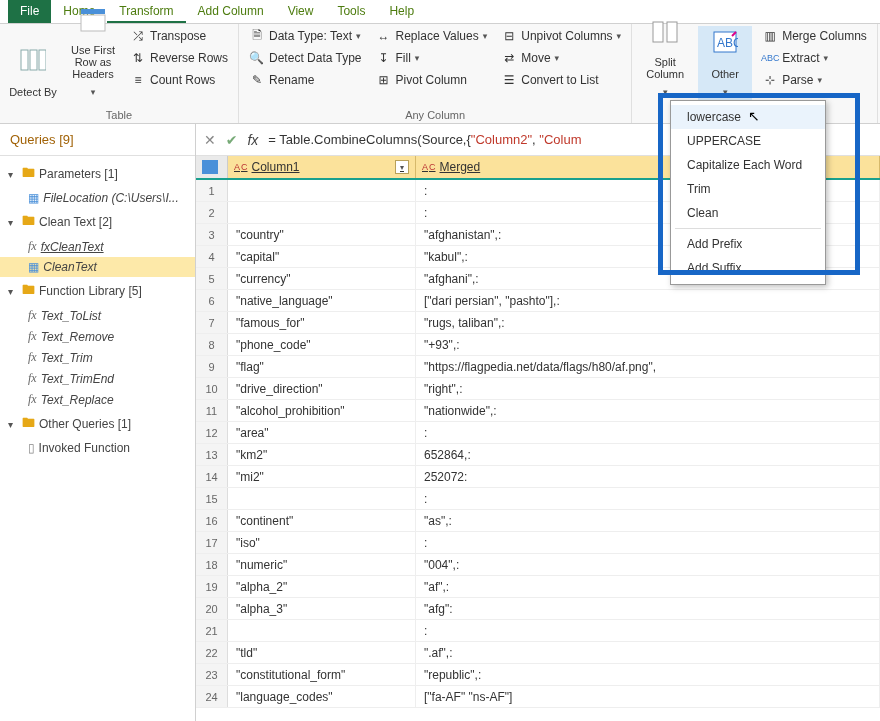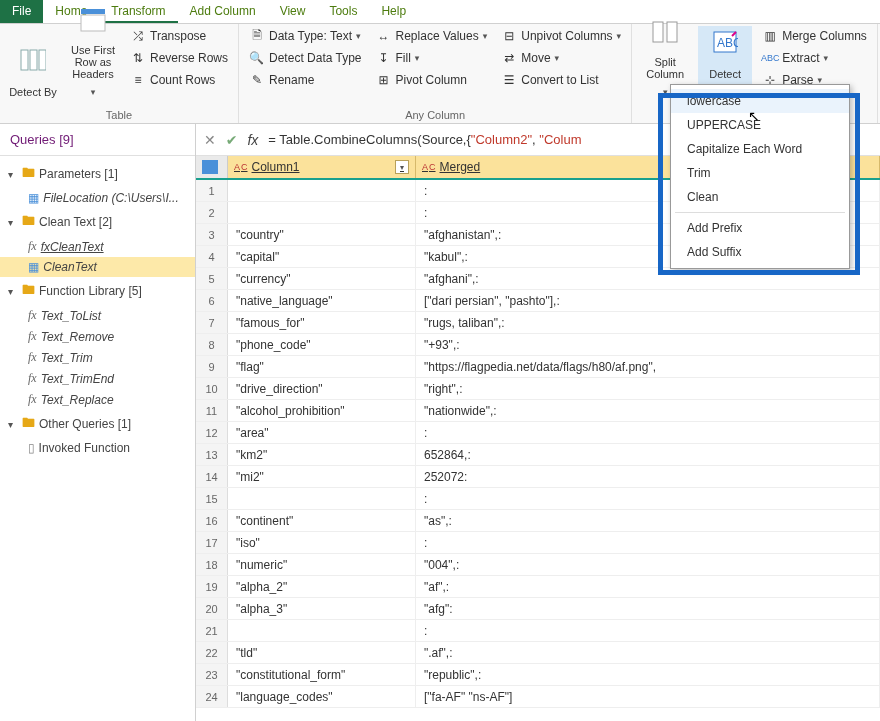--- a/index.html
+++ b/index.html
@@ -1,39 +1,39 @@
 <!DOCTYPE html>
 <html><head>
 <meta charset="utf-8">
 <style>
 * { margin:0; padding:0; box-sizing:border-box; font-family:"Segoe UI",Arial,sans-serif; }
 body { background:#f3f3f3; width:880px; height:721px; overflow:hidden; position:relative; font-size:12px; color:#333; }
 
 
-.menubar { display:flex; height:24px; background:#fff; border-bottom:1px solid #d0d0d0; }
+.menubar { display:flex; height:24px; background:#fff; border-bottom:1px solid #d0d0d0;padding-left:8px; }
 .menubar .tab { padding:4px 12px; cursor:pointer; color:#4d7c0f; }
 .menubar .file { background:#1e7145; color:#fff; }
 .menubar .active { border-bottom:2px solid #1e7145; }
 
 
 .ribbon { display:flex; background:#f8f8f8; border-bottom:1px solid #d0d0d0; height:100px; }
 .rgroup { display:flex; flex-direction:column; border-right:1px solid #e0e0e0; padding:2px 6px 0 6px; }
 .rgroup .body { display:flex; flex:1; align-items:flex-start; gap:6px; }
 .rgroup .caption { text-align:center; color:#666; font-size:11px; padding:2px 0; }
 .bigbtn { display:flex; flex-direction:column; align-items:center; justify-content:flex-end; width:54px; height:74px; padding:2px; cursor:pointer; text-align:center; font-size:11px; line-height:1.1;gap:8px; }
 .bigbtn .ico { width:28px; height:28px; margin-bottom:4px; display:flex; align-items:center; justify-content:center; font-size:20px; }
 .btnstack { display:flex; flex-direction:column; gap:2px; }
 .smallbtn { display:flex; align-items:center; height:20px; padding:0 4px; gap:4px; cursor:pointer; font-size:12px; white-space:nowrap; }
 .smallbtn .si { width:16px; height:16px; display:inline-flex; align-items:center; justify-content:center; font-size:12px; }
 .drop::after { content:" ▾"; font-size:9px; color:#555; }
 
 
 .main { display:flex; height:calc(721px - 124px); }
 .queries { width:196px; background:#fff; border-right:1px solid #d0d0d0; }
-.queries .hdr { padding:8px 10px; border-bottom:1px solid #e0e0e0; color:#701a75; font-size:13px; }
+.queries .hdr { padding:8px 10px; border-bottom:1px solid #e0e0e0; color:#a16207; font-size:13px; }
 .tree { padding:4px 0; }
 .tree .folder { display:flex; align-items:center; gap:4px; padding:3px 4px 3px 8px; color:#444; font-size:12px; }
 .tree .item { display:flex; align-items:center; gap:4px; padding:3px 4px 3px 28px; color:#444; font-size:12px; cursor:pointer; white-space:nowrap; overflow:hidden; text-overflow:ellipsis; }
 .tree .item.sel { background:#fde9a9; }
 .tri { color:#555; font-size:10px; display:inline-block; width:10px; }
 .foldico { color:#e6a817; font-size:13px; }
 .fx { font-style:italic; color:#666; font-family:Georgia,serif; }
 .tbl { color:#4a90d9; font-size:12px; }
 
 
@@ -58,21 +58,21 @@
 .abc::after { content:"C"; font-size:9px; margin-left:1px; }
 .colfilter { margin-left:auto; width:14px; height:14px; border:1px solid #b8a05a; background:#fff; display:flex; align-items:center; justify-content:center; font-size:8px; color:#555; cursor:pointer; }
 
 .grow { display:flex; border-bottom:1px solid #eee; height:22px; align-items:stretch; }
 .grow .rn { width:32px; text-align:center; color:#666; background:#f4f4f4; border-right:1px solid #ddd; font-size:11px; display:flex; align-items:center; justify-content:center; }
 .grow .cell { padding:0 8px; display:flex; align-items:center; font-size:12px; color:#333; border-right:1px solid #eee; overflow:hidden; white-space:nowrap; }
 .grow .c1 { width:188px; }
 .grow .c2 { flex:1; }
 
 
-.formatmenu { position:absolute; top:84px; left:670px; width:180px; background:#fff; border:1px solid #999; box-shadow:2px 2px 6px rgba(0,0,0,.25); padding:4px 0; z-index:20; }
+.formatmenu { position:absolute; top:100px; left:670px; width:156px; background:#fff; border:1px solid #999; box-shadow:2px 2px 6px rgba(0,0,0,.25); padding:4px 0; z-index:20; }
 .formatmenu .mi { padding:5px 16px; font-size:12px; color:#333; cursor:pointer; }
 .formatmenu .sep { height:1px; background:#ddd; margin:3px 4px; }
 .formatmenu .mi.hl { background:#eaf3fc; }
 .highlight-box { position:absolute; top:93px; left:658px; width:202px; height:182px; border:5px solid #1766c6; pointer-events:none; z-index:30; }
 .cursor { position:absolute; top:108px; left:748px; font-size:14px; color:#000; z-index:40; pointer-events:none; }
 </style>
 </head>
 <body>
 
 <div class="menubar">
@@ -185,21 +185,21 @@
         <span>Split Column</span>
       </div>
       <div class="bigbtn drop" style="background:#d6e8f7;">
         <span class="ico">
           <svg width="26" height="24">
               <rect x="2" y="2" width="22" height="20" fill="#fff" stroke="#37c"></rect>
               <text x="5" y="17" font-size="12" fill="#37c">ABC</text>
               <line x1="20" y1="6" x2="24" y2="2" stroke="#d08" stroke-width="2"></line>
             </svg>
         </span>
-        <span>Detect</span>
+        <span>Other</span>
       </div>
       <div class="btnstack">
         <div class="smallbtn">
             <span class="si">▥</span>
             <span>Merge Columns</span>
           </div>
         <div class="smallbtn drop">
             <span class="si" style="font-size:9px;color:#37c;">ABC</span>
             <span>Extract</span>
           </div>

